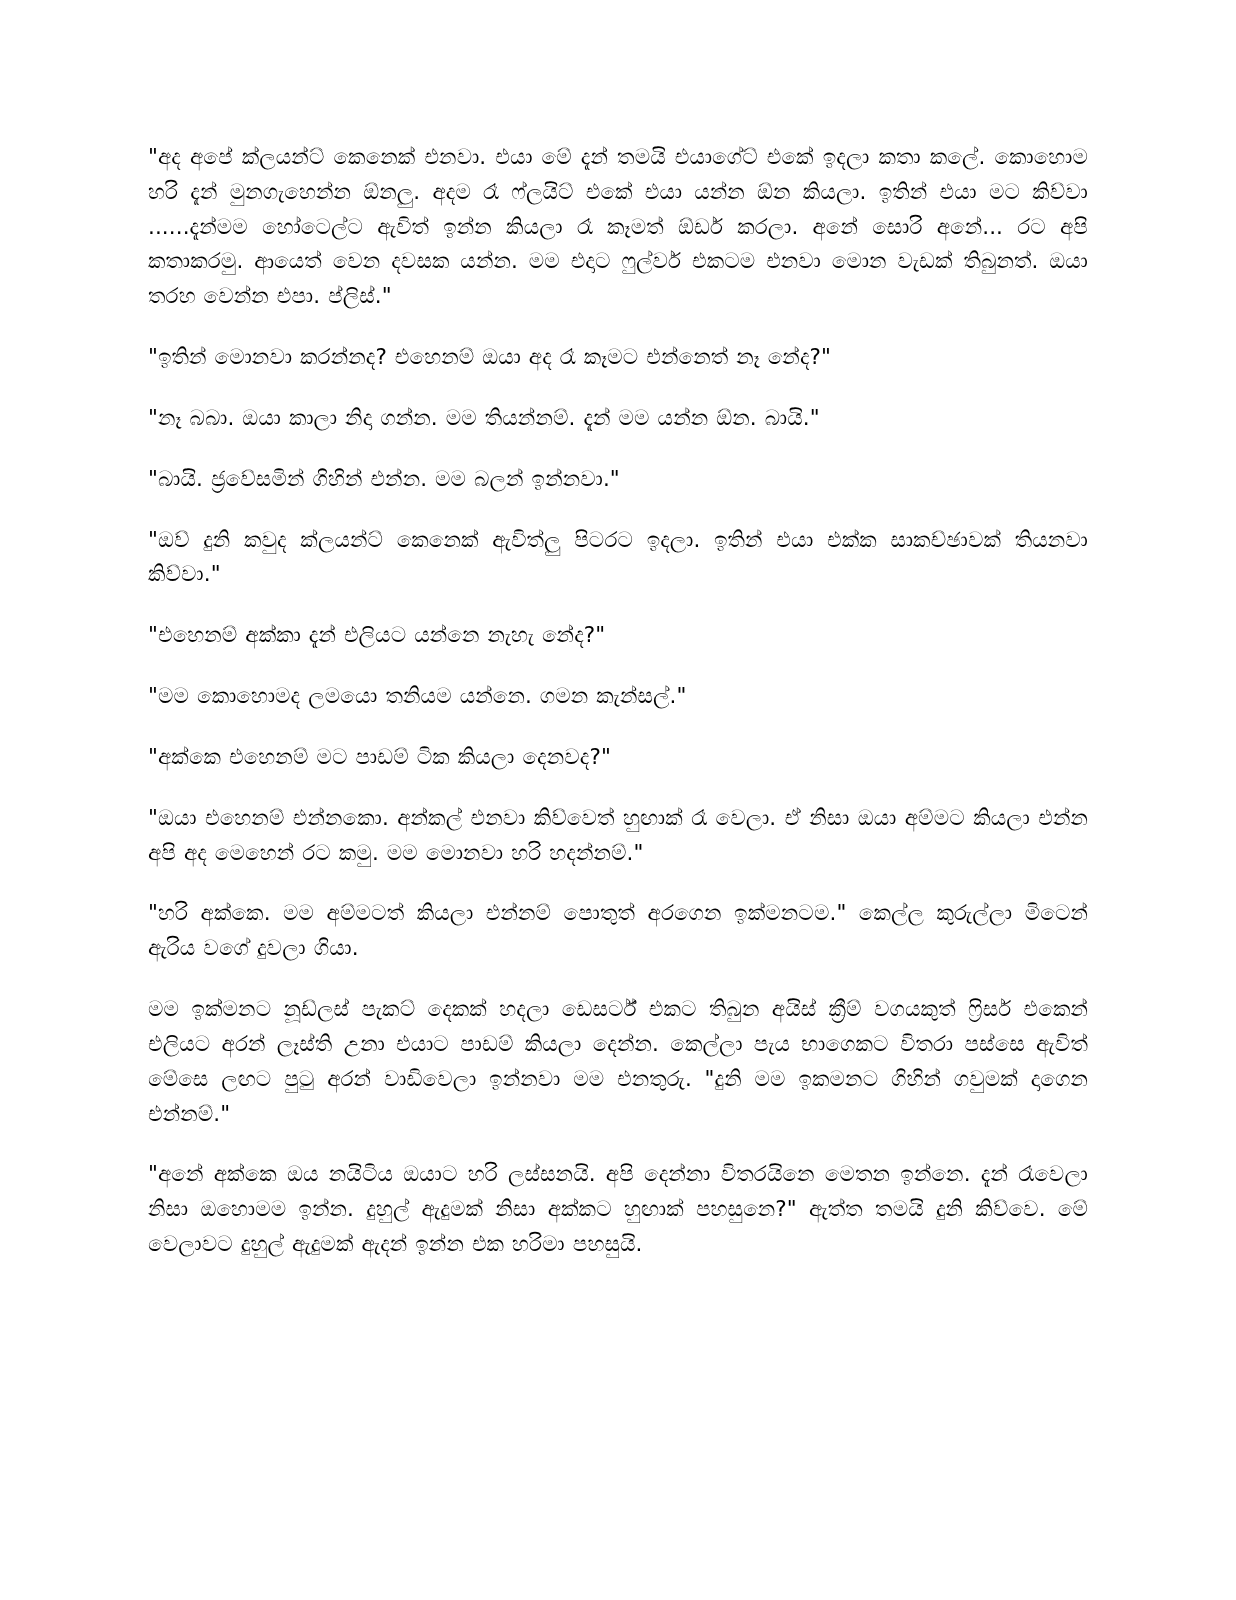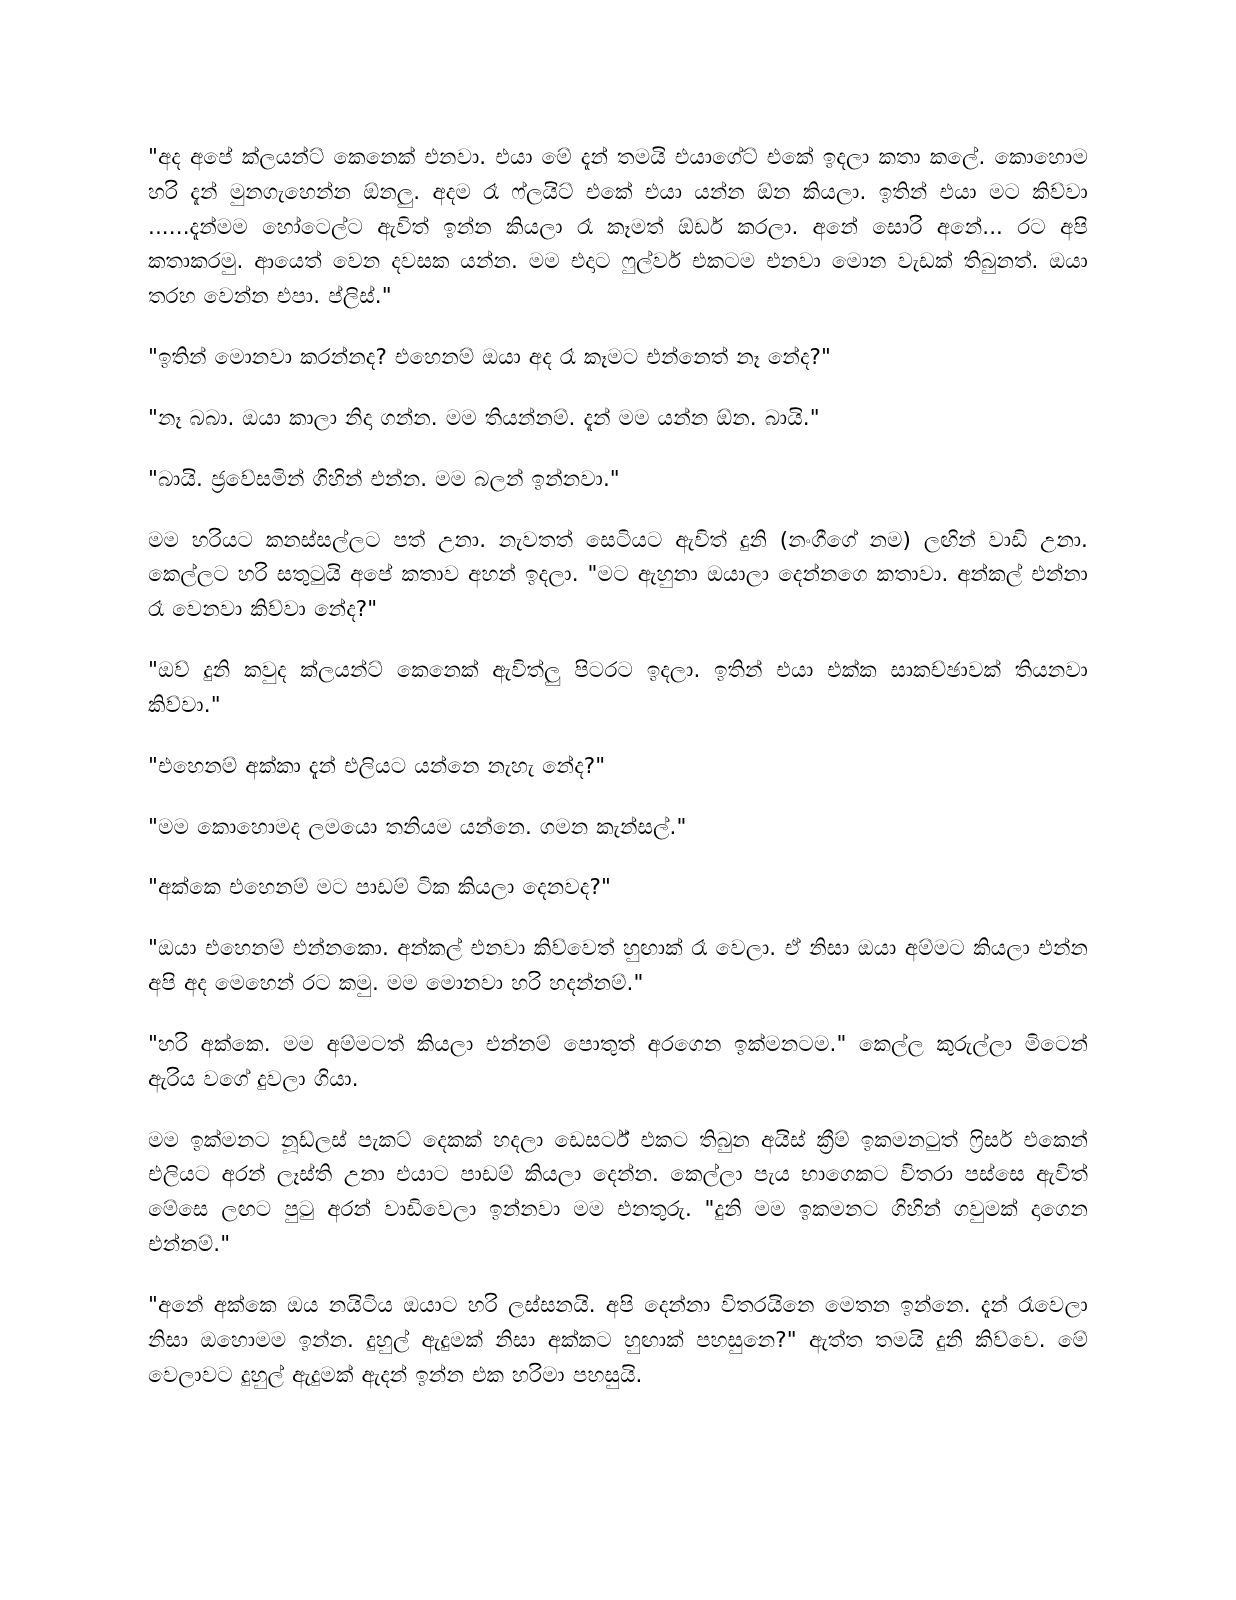--- a/index.html
+++ b/index.html
@@ -39,23 +39,22 @@
 </style>
 </head>
 <body>
 
 <div class="page">
   <div class="doc-body">
     <p class="para">"අද අපේ ක්ලයන්ට් කෙනෙක් එනවා. එයා මේ දැන් තමයි එයාගේට් එකේ ඉදලා කතා කලේ. කොහොම හරි දැන් මුනගැහෙන්න ඕනලු. අදම රෑ ෆ්ලයිට් එකේ එයා යන්න ඕන කියලා. ඉතින් එයා මට කිව්වා ......දැන්මම හෝටෙල්ට ඇවිත් ඉන්න කියලා රෑ කෑමත් ඕඩර් කරලා. අනේ සොරි අනේ... රට අපි කතාකරමු. ආයෙත් වෙන දවසක යන්න. මම එදාට ෆුල්වර් එකටම එනවා මොන වැඩක් තිබුනත්. ඔයා තරහ වෙන්න එපා. ප්ලිස්."</p>
     <p class="para">"ඉතින් මොනවා කරන්නද? එහෙනම් ඔයා අද රෑ කෑමට එන්නෙත් නෑ නේද?"</p>
     <p class="para">"නෑ බබා. ඔයා කාලා නිදා ගන්න. මම තියන්නම්. දැන් මම යන්න ඕන. බායි."</p>
     <p class="para">"බායි. ජ්‍රවේසමින් ගිහින් එන්න. මම බලන් ඉන්නවා."</p>
-    <p class="para">මම හරියට කනස්සල්ලට පත් උනා. නැවතත් සෙටියට ඇවිත් දුනි (නංගීගේ නම) ලඟින් වාඩි උනා. කෙල්ලට හරි සතුටුයි අපේ කතාව අහන් ඉදලා. "මට ඇහුනා ඔයාලා දෙන්නගෙ කතාවා. අන්කල් එන්නා රෑ වෙනවා කිව්වා නේද?"</p>
     <p class="para">"ඔව් දුනි කවුද ක්ලයන්ට් කෙනෙක් ඇවිත්ලු පිටරට ඉදලා. ඉතින් එයා එක්ක සාකච්ඡාවක් තියනවා කිව්වා."</p>
     <p class="para">"එහෙනම් අක්කා දැන් එලියට යන්නෙ නැහැ නේද?"</p>
     <p class="para">"මම කොහොමද ලමයො තනියම යන්නෙ. ගමන කැන්සල්."</p>
     <p class="para">"අක්කෙ එහෙනම් මට පාඩම් ටික කියලා දෙනවද?"</p>
     <p class="para">"ඔයා එහෙනම් එන්නකො. අන්කල් එනවා කිව්වෙත් හුඟාක් රෑ වෙලා. ඒ නිසා ඔයා අම්මට කියලා එන්න අපි අද මෙහෙන් රට කමු. මම මොනවා හරි හදන්නම්."</p>
     <p class="para">"හරි අක්කෙ. මම අම්මටත් කියලා එන්නම් පොතුත් අරගෙන ඉක්මනටම." කෙල්ල කුරුල්ලා මිටෙන් ඇරිය වගේ දුවලා ගියා.</p>
-    <p class="para">මම ඉක්මනට නූඩ්ලස් පැකට් දෙකක් හදලා  ඩෙසර්ට් එකට තිබුන අයිස් ක්‍රීම් ඉකමනටුත් ෆ්‍රිසර් එකෙන් එලියට අරන් ලෑස්ති උනා එයාට පාඩම් කියලා දෙන්න. කෙල්ලා පැය භාගෙකට විතරා පස්සෙ ඇවිත් මේසෙ ලඟට පුටු අරන් වාඩිවෙලා ඉන්නවා මම එනතුරු. "දුනි මම ඉකමනට ගිහින් ගවුමක් දාගෙන එන්නම්."</p>
+    <p class="para">මම ඉක්මනට නූඩ්ලස් පැකට් දෙකක් හදලා  ඩෙසර්ට් එකට තිබුන අයිස් ක්‍රීම් වගයකුත් ෆ්‍රිසර් එකෙන් එලියට අරන් ලෑස්ති උනා එයාට පාඩම් කියලා දෙන්න. කෙල්ලා පැය භාගෙකට විතරා පස්සෙ ඇවිත් මේසෙ ලඟට පුටු අරන් වාඩිවෙලා ඉන්නවා මම එනතුරු. "දුනි මම ඉකමනට ගිහින් ගවුමක් දාගෙන එන්නම්."</p>
     <p class="para">"අනේ අක්කෙ ඔය නයිටිය ඔයාට හරි ලස්සනයි. අපි දෙන්නා විතරයිනෙ මෙතන ඉන්නෙ. දැන් රෑවෙලා නිසා ඔහොමම ඉන්න. දුහුල් ඇදුමක් නිසා අක්කට හුඟාක් පහසුනෙ?" ඇත්ත තමයි දුනි කිව්වෙ. මේ වෙලාවට දුහුල් ඇදුමක් ඇදන් ඉන්න එක හරිමා පහසුයි.</p>
   </div>
 </div>
 
 </body></html>

